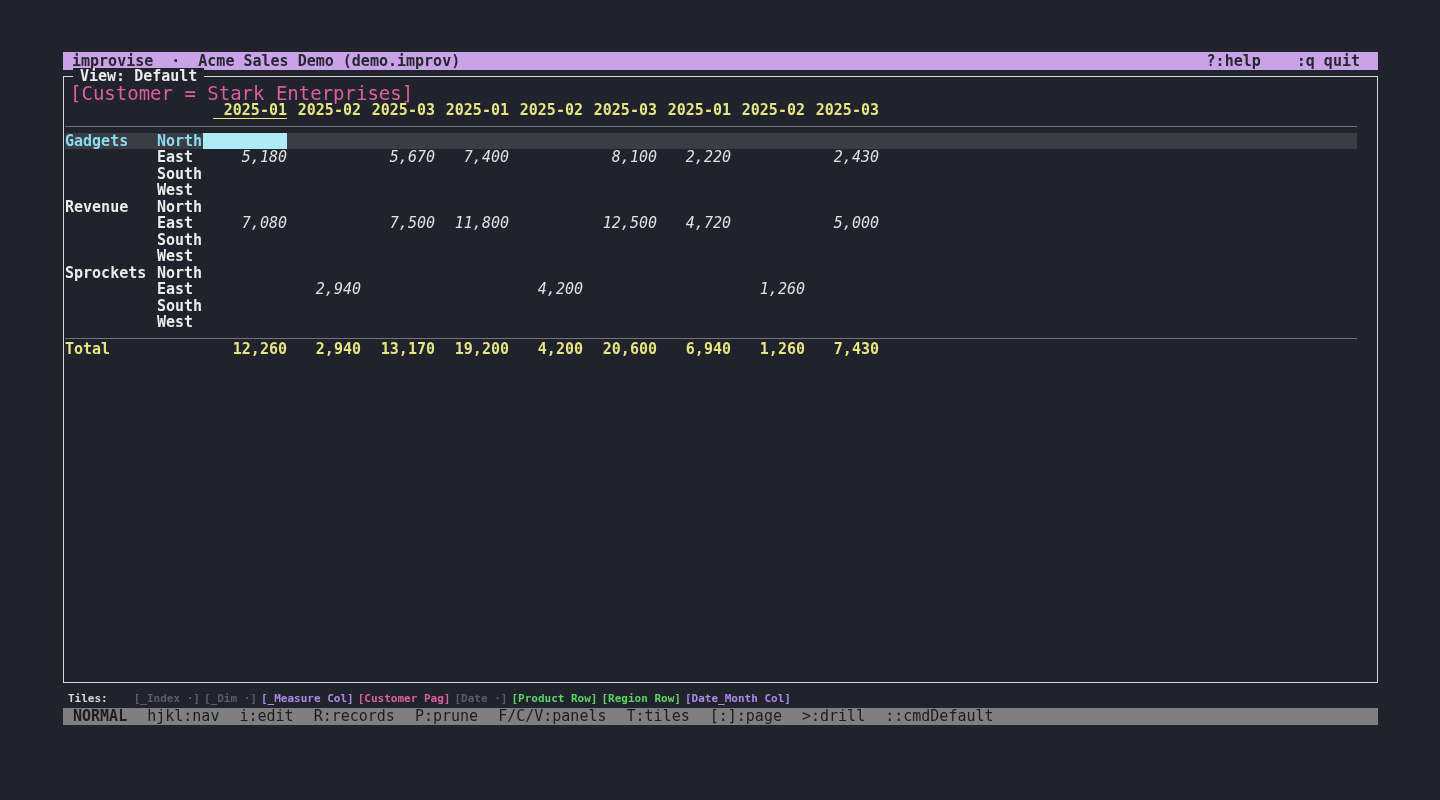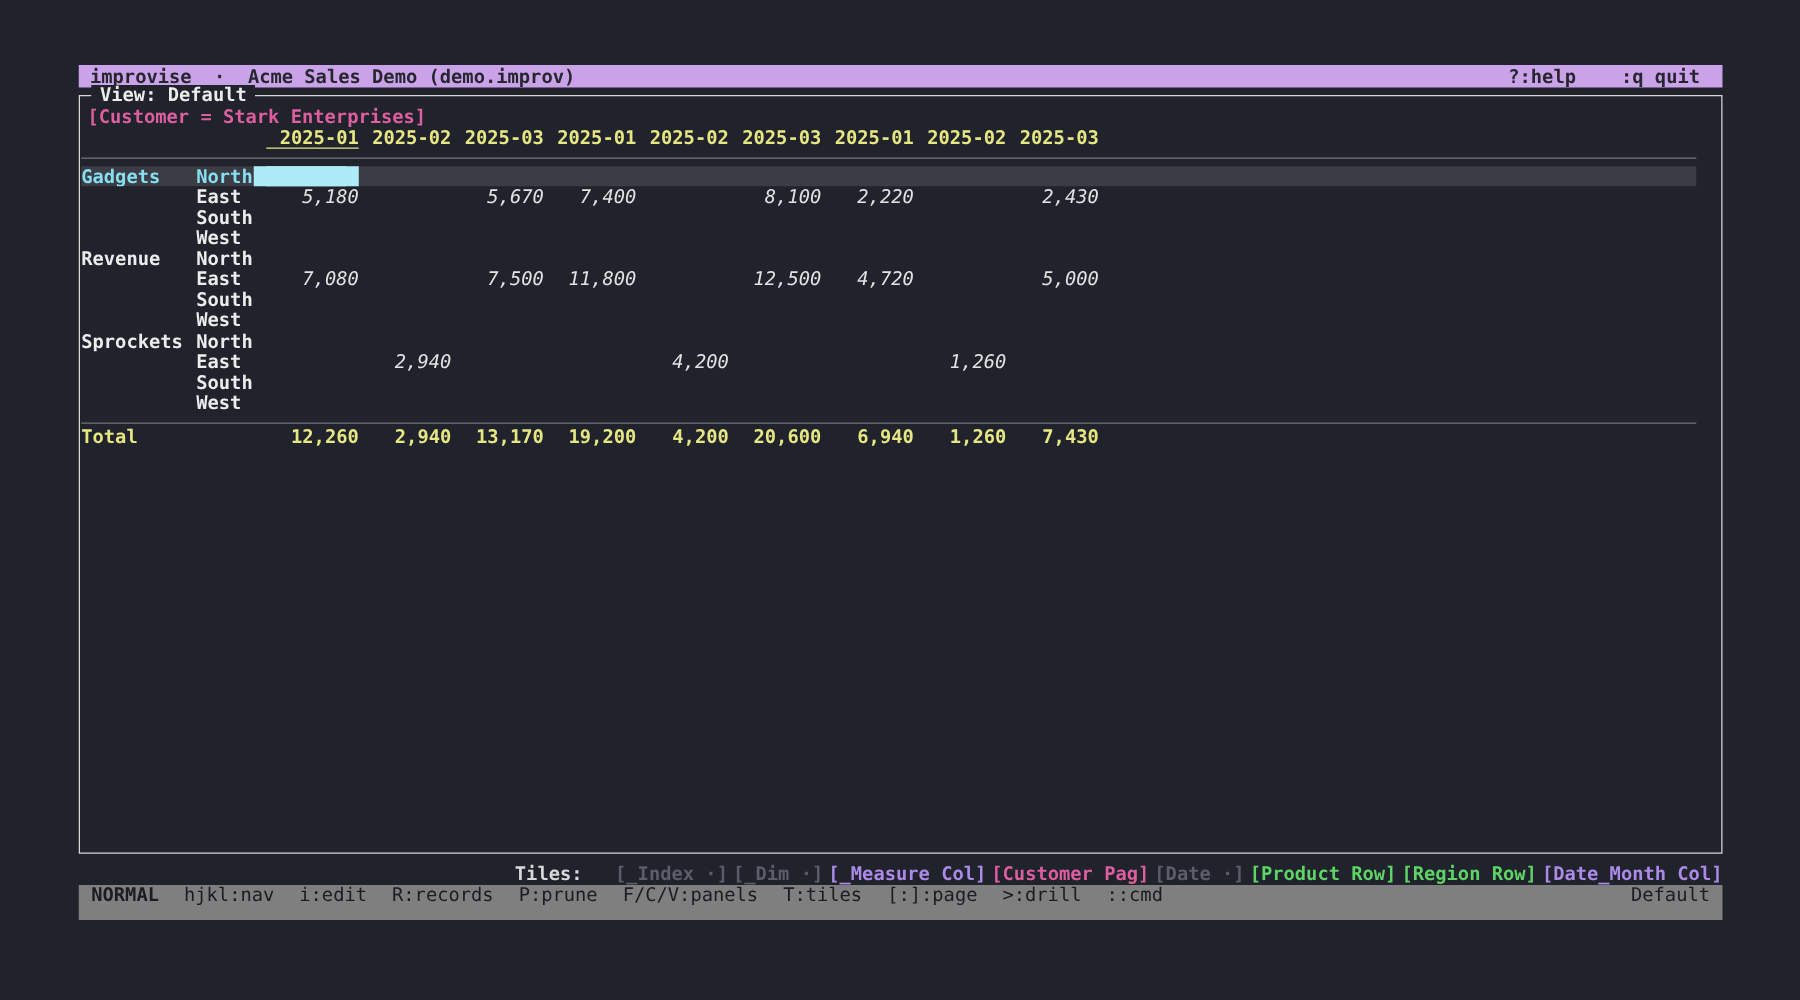--- a/index.html
+++ b/index.html
@@ -44,21 +44,21 @@
   .panel{
     position:relative;margin-top:6px;height:607px;
     border:1px solid var(--border);
   }
   .panel-title{
     position:absolute;top:-9px;left:9px;
     background:var(--bg);padding:0 7px;
     color:var(--fg);font-weight:700;font-size:15px;line-height:17px;
   }
   .filter{
-    color:var(--pink);font-weight:700;font-size:15px;line-height:17px;
+    color:var(--pink);font-weight:400;font-size:19px;line-height:17px;
     margin:8px 0 0 6px;height:17px;white-space:pre;
   }
 
   
   .pivot{margin:0 20px 0 1px;font-size:15px;}
   .grow{display:grid;grid-template-columns:148px 222px 222px 222px minmax(0,1fr);height:17px;line-height:17px;}
   .trow{display:grid;grid-template-columns:92px 56px repeat(9,74px) minmax(0,1fr);height:16.5px;line-height:16.5px;}
   .cell{white-space:pre;overflow:hidden;}
   .group{color:var(--yellow);font-weight:700;}
   .group.sel{border-bottom:1px solid var(--yellow);}
@@ -73,36 +73,36 @@
   .val{color:#e2e2e2;font-style:italic;font-weight:400;text-align:right;}
   .trow.selected{background:var(--rowhl);}
   .trow.selected .product,.trow.selected .region{color:var(--cyan);}
   .val.cursor{background:var(--cursor);box-shadow:-10px 0 0 0 var(--cursor);}
   .total .tlabel{color:var(--yellow);font-weight:700;}
   .total .val{color:var(--yellow);font-weight:700;font-style:normal;}
 
   
   .tilesrow{
     margin-top:8px;height:16px;line-height:16px;
-    font-size:15px;font-weight:700;display:flex;align-items:center;
-    padding-left:5px;white-space:pre;justify-content:flex-end;
+    font-size:11px;font-weight:700;display:flex;align-items:center;
+    padding-left:5px;white-space:pre;
   }
   .tiles-label{color:#d8d8d8;margin-right:26px;}
   .tiles-list{display:inline-flex;gap:4px;}
   .tile{cursor:default;}
   .tile-dim{color:var(--dim);}
   .tile-purple{color:var(--purple);}
   .tile-pink{color:var(--pink);}
   .tile-green{color:var(--green);}
 
   
   .statusbar{
-    margin-top:1px;height:28px;line-height:17px;
+    margin-top:1px;height:17px;line-height:17px;
     background:var(--statusbg);color:var(--statusfg);
-    font-size:15px;display:flex;justify-content:space-between;
+    font-size:15px;display:flex;
     padding:0 10px;white-space:pre;
   }
   .sb-left{display:flex;gap:20px;}
   .mode{font-weight:700;}
   .hints{display:inline-flex;gap:20px;}
 </style>
 </head>
 <body>
 
 <div class="term">

